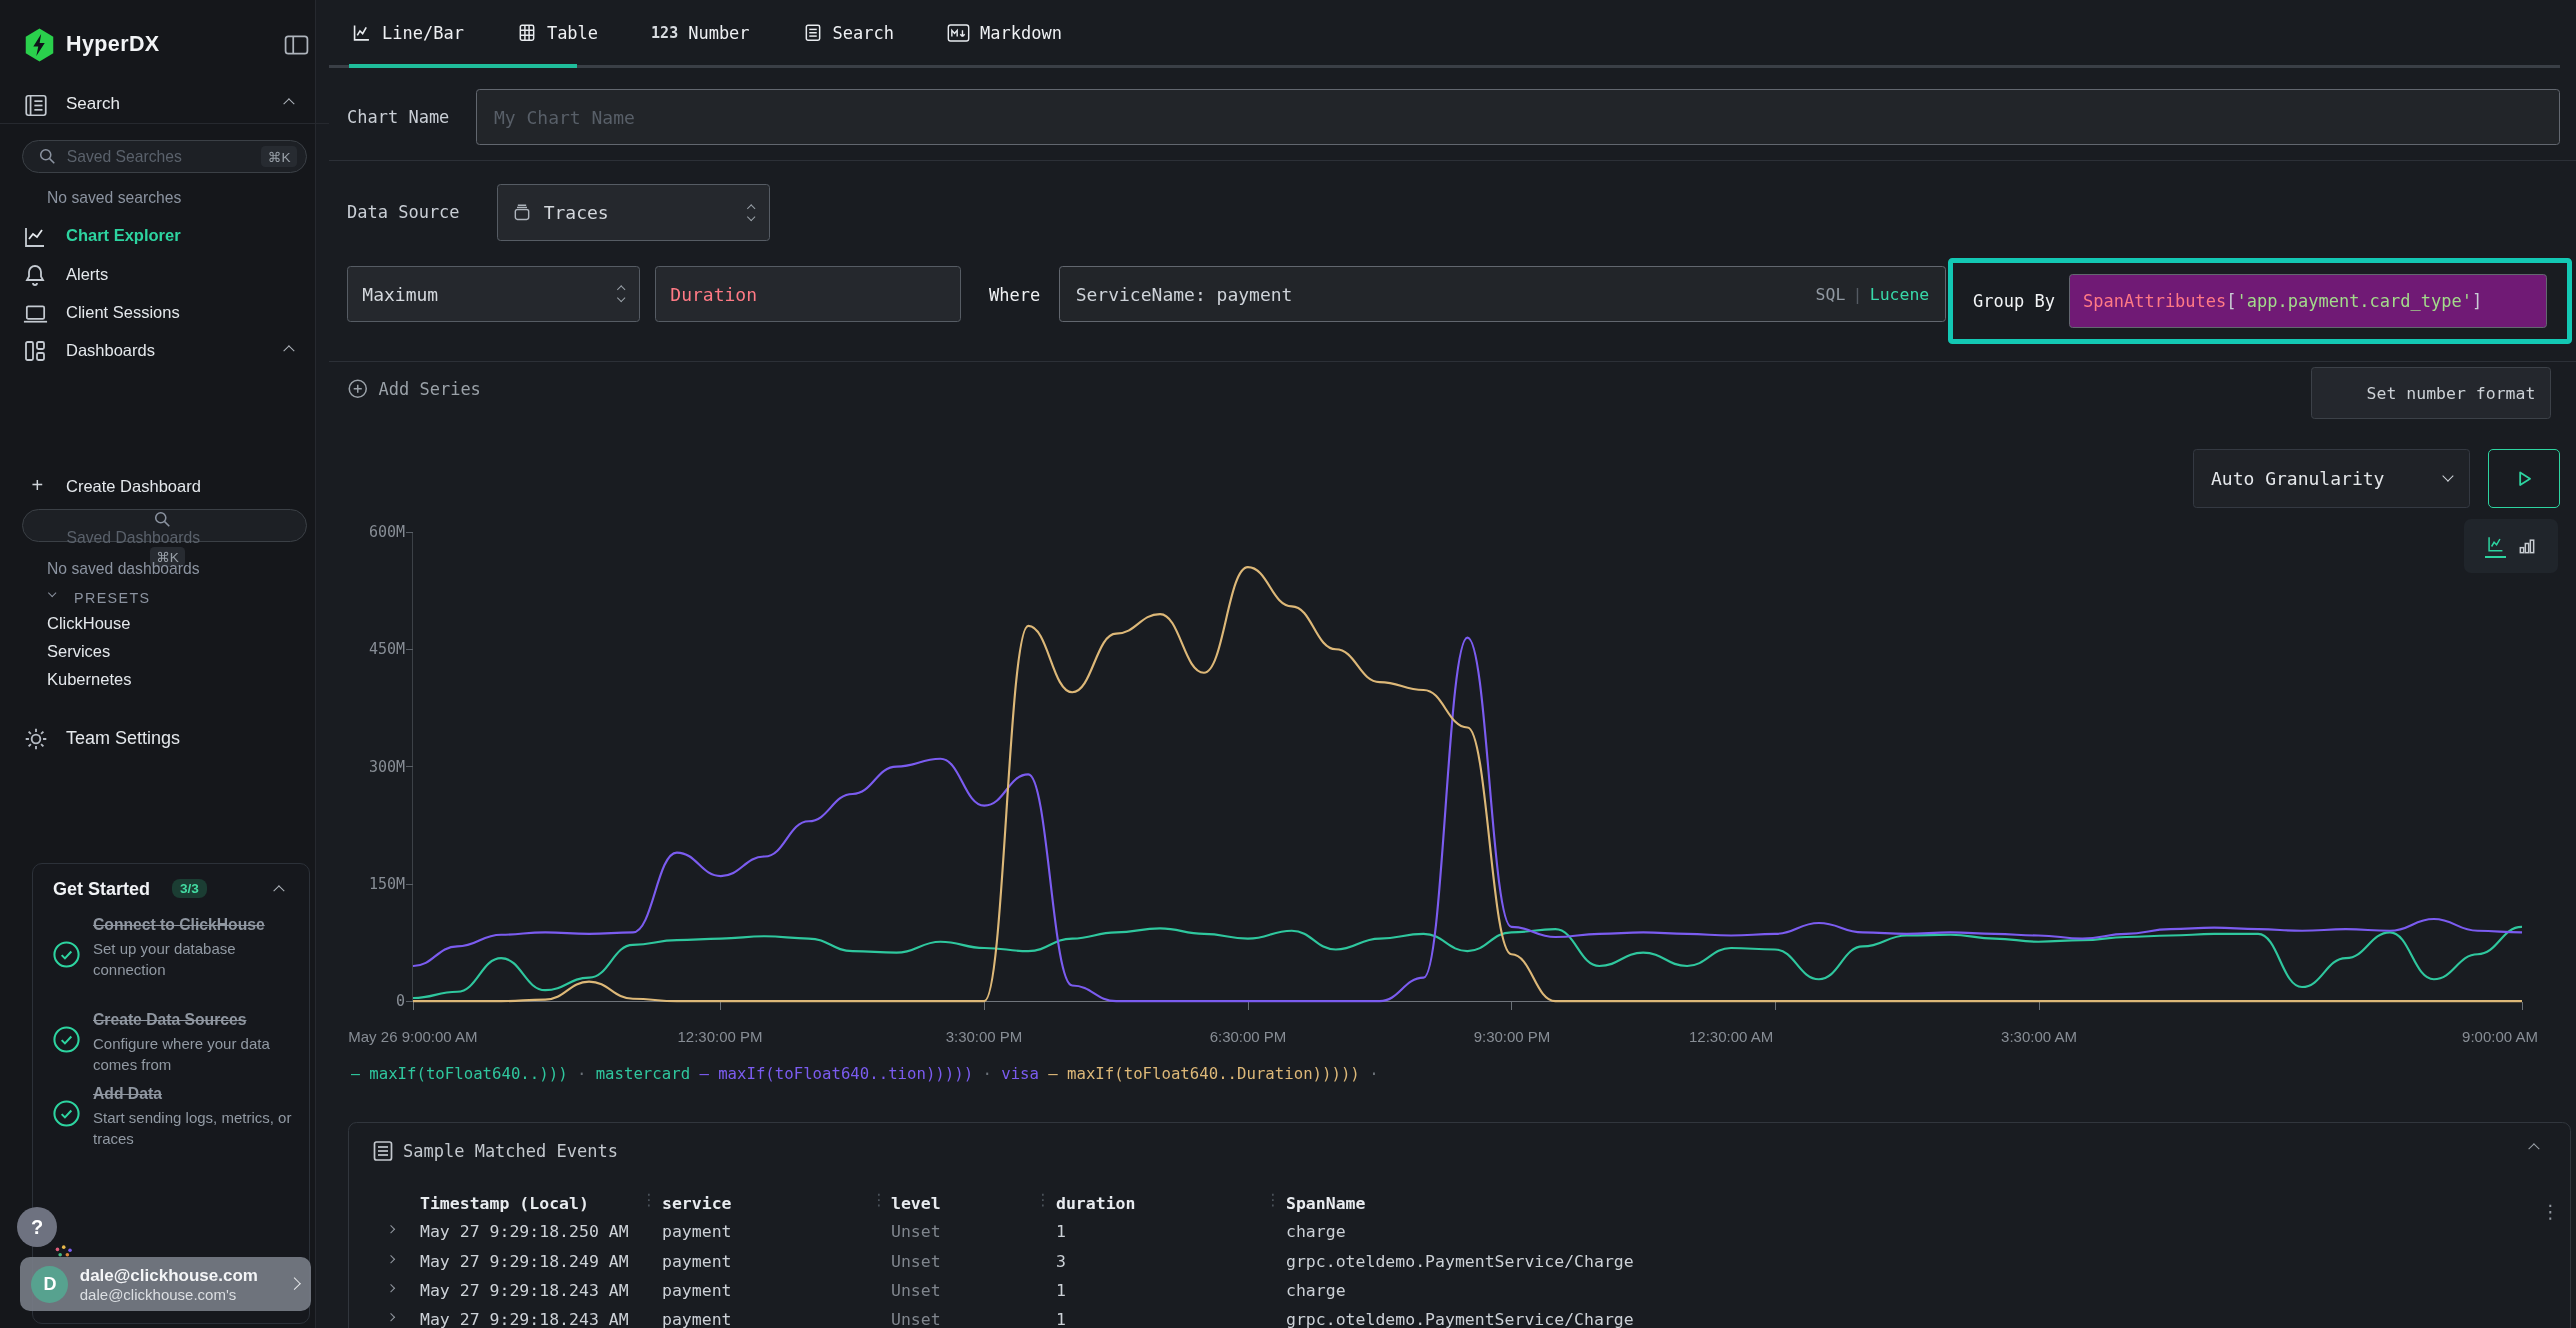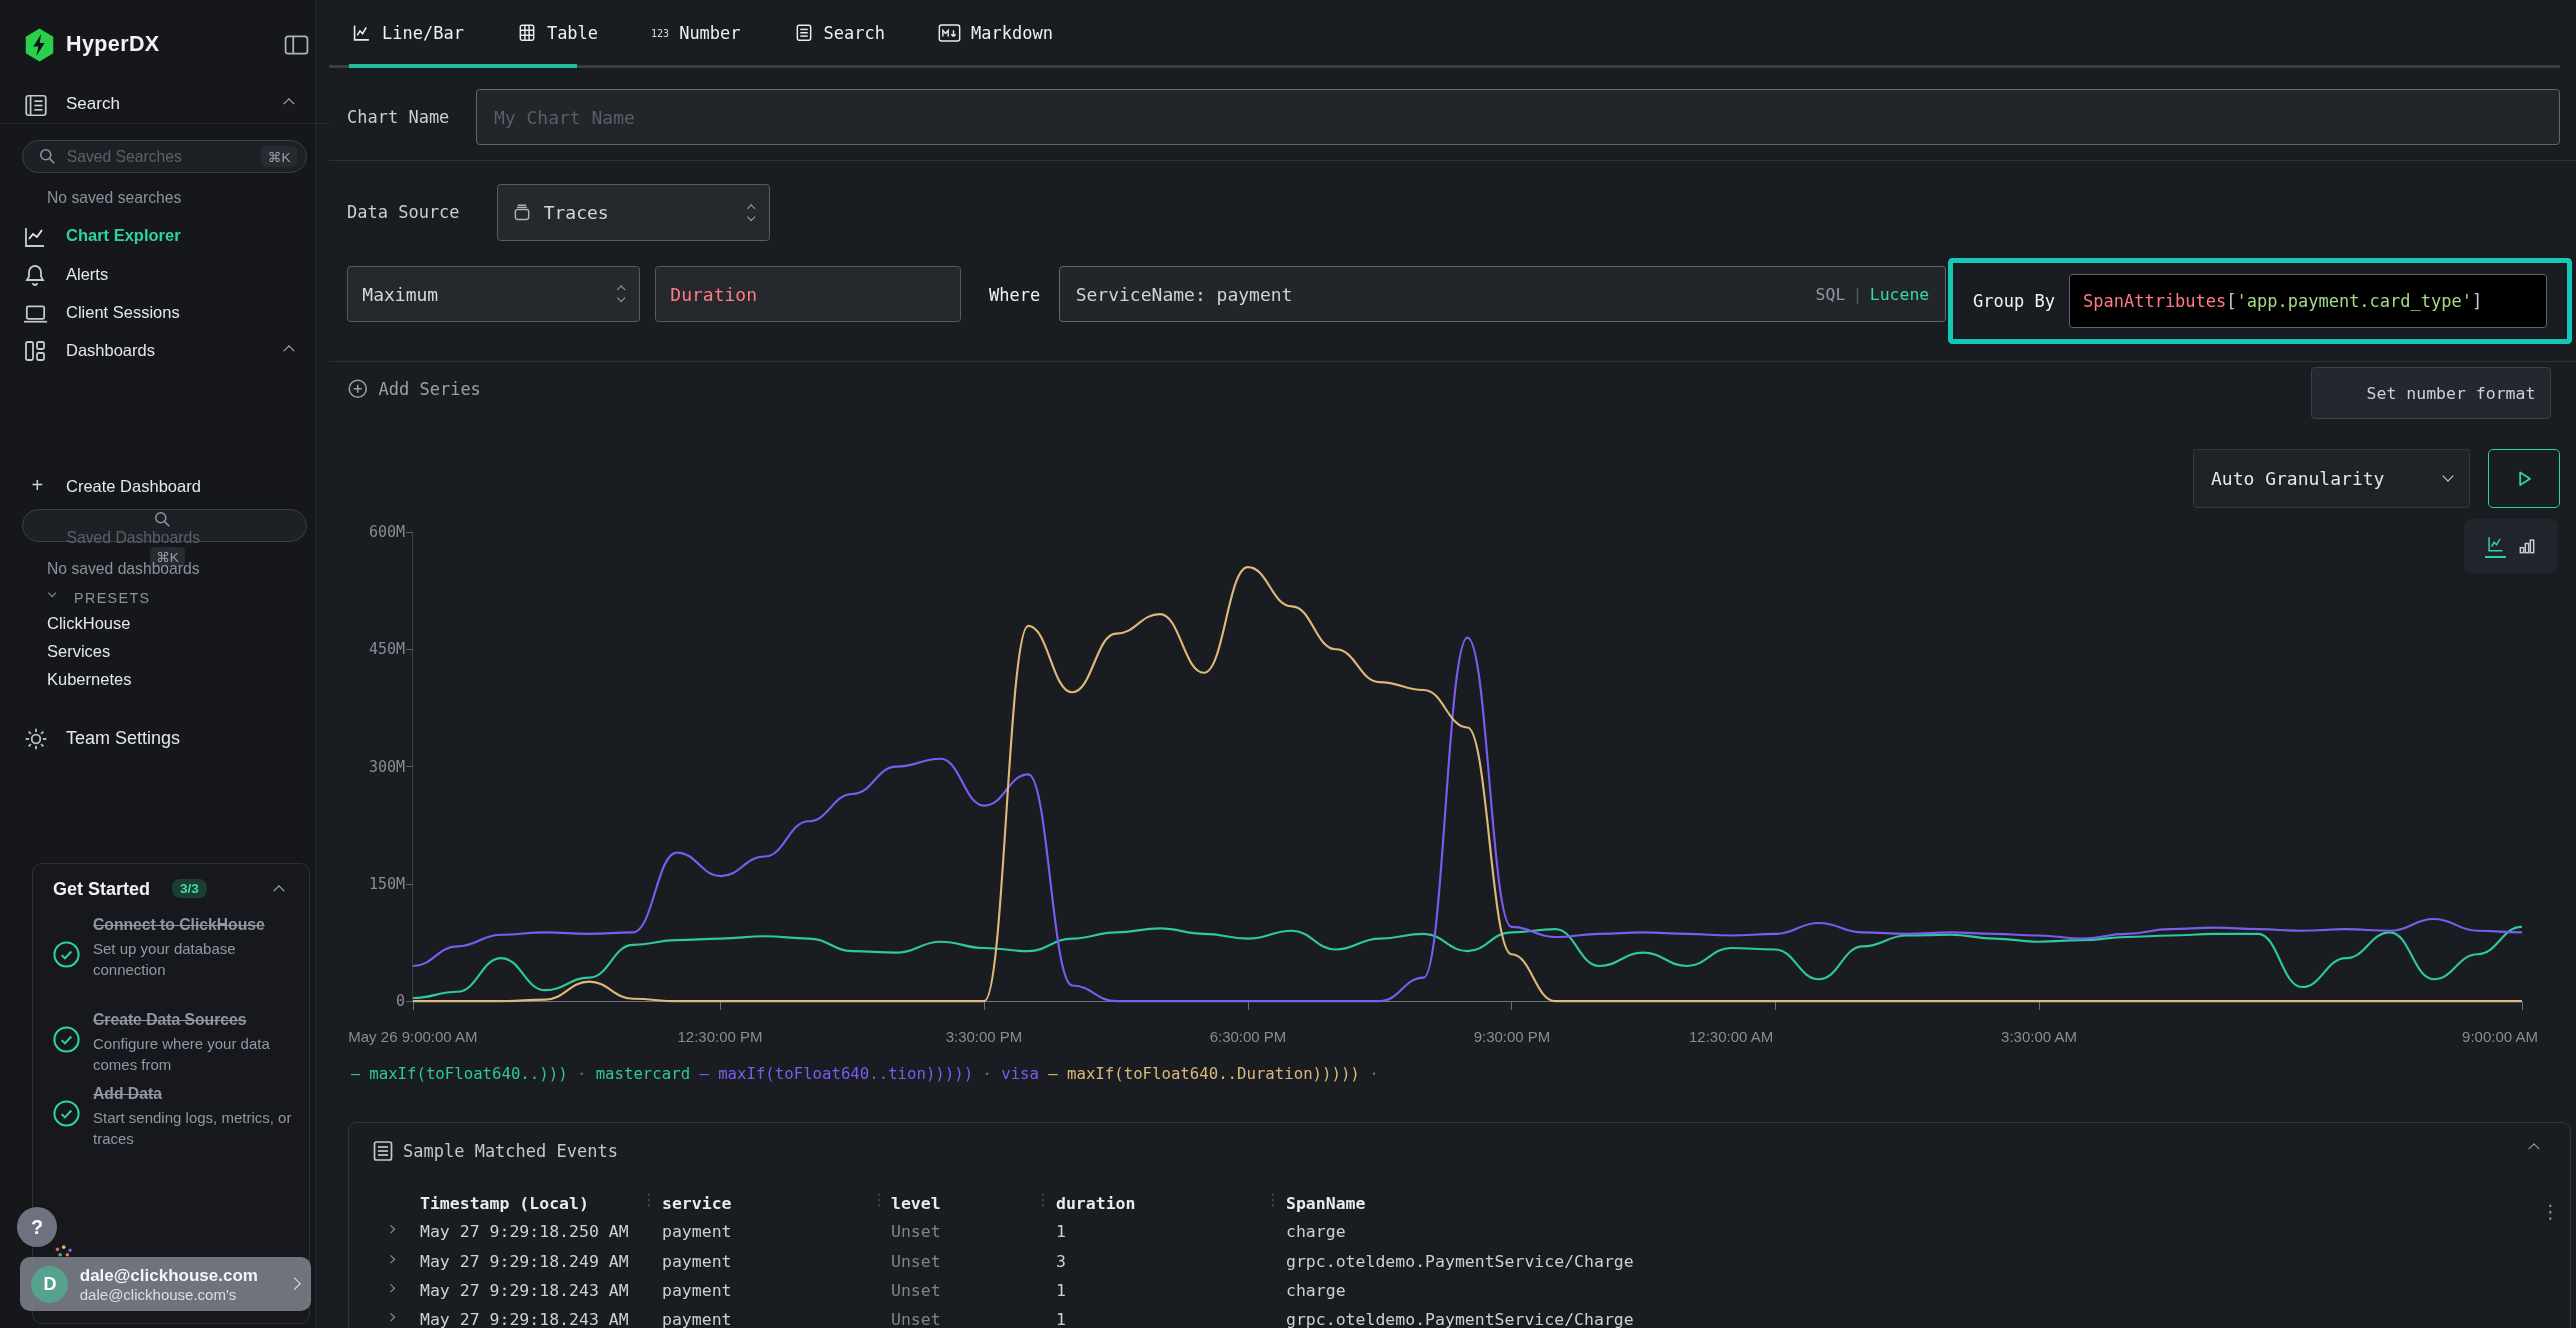--- a/index.html
+++ b/index.html
@@ -74,21 +74,21 @@
   .selectbox { position:absolute; background:#25282d; border:0.7px solid #565c64; border-radius:3.6px;
     display:flex; align-items:center; padding:0 14.3px; color:#d4d8dd; font-size:18px; }
   .updown { margin-left:auto; display:flex; flex-direction:column; gap:2.9px; color:#9aa1a8; }
   .updown i { width:6.4px; height:6.4px; border-right:1.4px solid currentColor; border-bottom:1.4px solid currentColor; display:block; }
   .updown i.u { transform:rotate(-135deg); }
   .updown i.d { transform:rotate(45deg); }
 
   .annotation { position:absolute; left:1619px; top:258px; width:624px; height:86px;
     border:5px solid #13c8b4; border-radius:4.3px; z-index:3; display:flex; align-items:center; }
   .groupby-label { position:absolute; left:20px; font-size:17px; color:#f2f4f6; }
-  .groupby-input { position:absolute; left:116px; width:478px; height:54px; background:#000000;
+  .groupby-input { position:absolute; left:116px; width:478px; height:54px; background:#701a75;
     border:0.7px solid #62676f; border-radius:3.6px; display:flex; align-items:center; padding:8px 13px;
     font-size:17px; white-space:nowrap; overflow:hidden; }
 
   .ghost-btn { position:absolute; background:#24272d; border:0.7px solid #3c4148; border-radius:3.6px;
     display:flex; align-items:center; justify-content:center; color:#ccd1d6; font-size:16.5px; }
   .addseries { position:absolute; left:18px; top:378px; display:flex; align-items:center; gap:10px;
     color:#9aa1a8; font-size:17px; }
 
   .timebox { position:absolute; display:flex; align-items:center; border-radius:3.6px; }
   .play-btn { position:absolute; left:2159px; top:449px; width:72px; height:59px;
@@ -305,21 +305,21 @@
                 <rect x="4" y="3" width="16" height="18" rx="2"></rect>
                 <line x1="4" y1="9" x2="20" y2="9"></line>
                 <line x1="4" y1="15" x2="20" y2="15"></line>
                 <line x1="9.5" y1="3" x2="9.5" y2="21"></line>
                 <line x1="14.5" y1="3" x2="14.5" y2="21"></line>
               </svg>
           </span>
           <span class="lbl">Table</span>
         </div>
         <div class="tab">
-          <span style="font-size:10px;color:#d8dce1;font-weight:normal;">123</span>
+          <span style="font-size:15px;color:#d8dce1;font-weight:bold;">123</span>
           <span class="lbl">Number</span>
         </div>
         <div class="tab">
           <span>
             <svg width="20" height="21.5" viewBox="0 0 24 24" fill="none" stroke="#e8ebef" stroke-width="1.8">
                 <rect x="4" y="3" width="16" height="18" rx="2"></rect>
                 <line x1="7.5" y1="8" x2="16.5" y2="8"></line>
                 <line x1="7.5" y1="12" x2="16.5" y2="12"></line>
                 <line x1="7.5" y1="16" x2="16.5" y2="16"></line>
               </svg>

